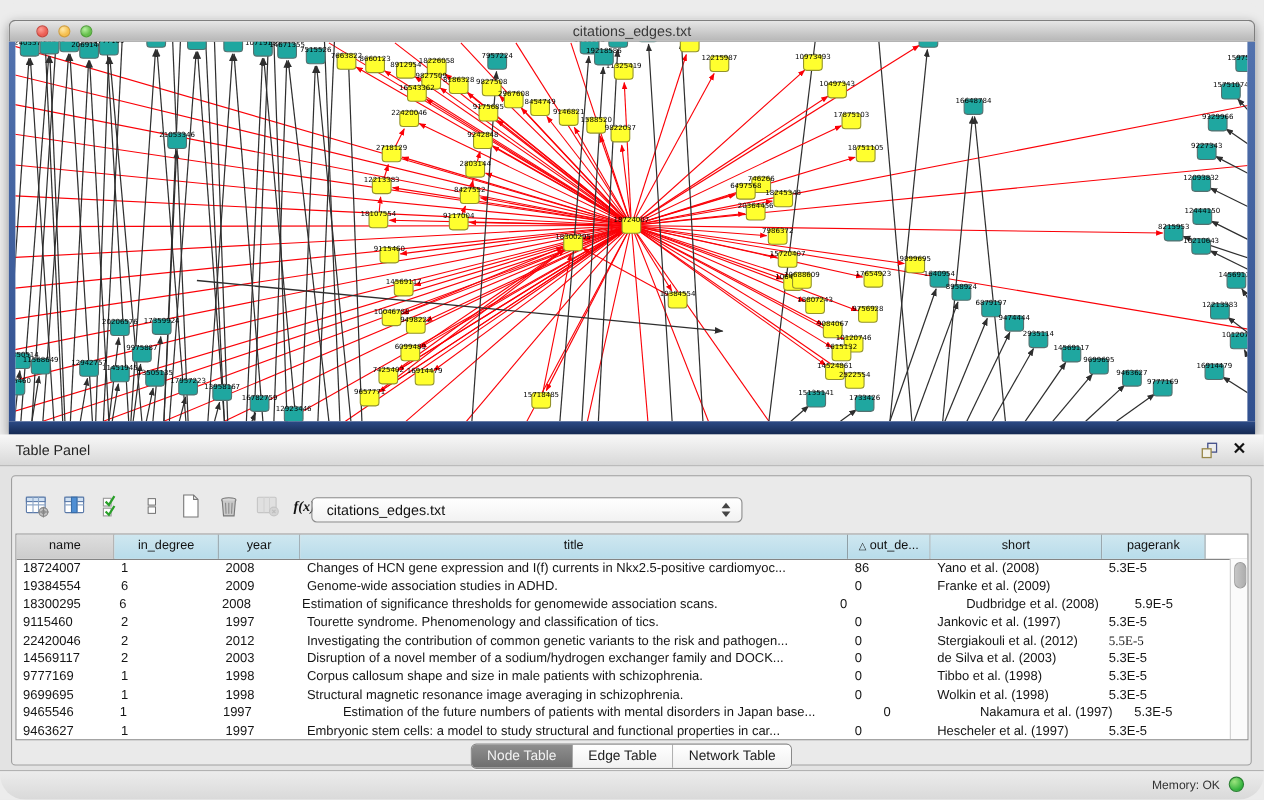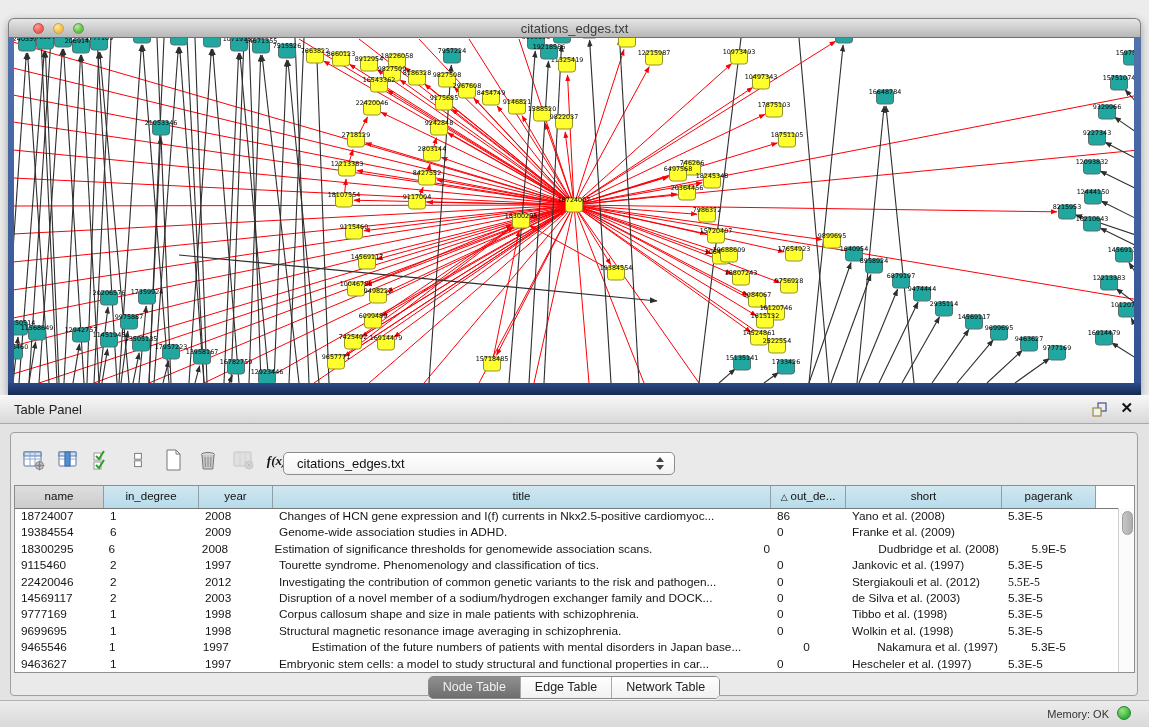--- a/index.html
+++ b/index.html
@@ -1,16 +1,16 @@
 <!DOCTYPE html>
 <html><head>
 <meta charset="utf-8">
 <style>
   html,body{margin:0;padding:0;background:#ececec;font-family:"Liberation Sans",sans-serif;}
-  .stage{position:relative;width:1149px;height:727px;background:#ececec;overflow:hidden;}
+  .stage{position:relative;width:1149px;height:727px;background:#ececec;overflow:hidden;border-radius:23px;}
 
   
   .net-window{position:absolute;left:8px;top:18px;width:1133px;height:377px;border-radius:7px 7px 0 0;
     box-shadow:0 3px 10px rgba(0,0,0,.35);}
   .titlebar{position:absolute;left:0;top:0;right:0;height:20px;border-radius:6px 6px 0 0;
     background:linear-gradient(#e6e6e6,#b7b7b7);border:1px solid #7e7e7e;border-bottom-color:#6f6f6f;box-sizing:border-box;}
   .wtitle{position:absolute;left:0;right:0;top:2px;text-align:center;font-size:13px;color:#3a3a3a;}
   .tl{position:absolute;top:4px;width:11px;height:11px;border-radius:50%;box-sizing:border-box;}
   .tl-red{left:24px;background:radial-gradient(circle at 35% 30%,#ff9d94,#ec5f55 60%);border:1px solid #c94840;}
   .tl-yellow{left:44px;background:radial-gradient(circle at 35% 30%,#ffe9a8,#f6bf4e 60%);border:1px solid #d29e3c;}
@@ -693,21 +693,21 @@
               <div class="tcell" style="width: 75px;">0</div>
               <div class="tcell" style="width: 156px;">Wolkin et al. (1998)</div>
               <div class="tcell" style="width: 94px;">5.3E-5</div>
             </div>
             <div class="trow">
               <div class="tcell" style="width: 89px;">9465546</div>
               <div class="tcell" style="width: 95px;">1</div>
               <div class="tcell" style="width: 74px;">1997</div>
               <div class="tcell" style="width: 498px; margin-left: 36px;">Estimation of the future numbers of patients with mental disorders in Japan base...</div>
               <div class="tcell" style="width: 75px;">0</div>
-              <div class="tcell" style="width: 156px;">Nakamura et al. (1997)</div>
+              <div class="tcell" style="width: 156px; text-align: center;">Nakamura et al. (1997)</div>
               <div class="tcell" style="width: 94px;">5.3E-5</div>
             </div>
             <div class="trow">
               <div class="tcell" style="width: 89px;">9463627</div>
               <div class="tcell" style="width: 95px;">1</div>
               <div class="tcell" style="width: 74px;">1997</div>
               <div class="tcell" style="width: 498px;">Embryonic stem cells: a model to study structural and functional properties in car...</div>
               <div class="tcell" style="width: 75px;">0</div>
               <div class="tcell" style="width: 156px;">Hescheler et al. (1997)</div>
               <div class="tcell" style="width: 94px;">5.3E-5</div>

